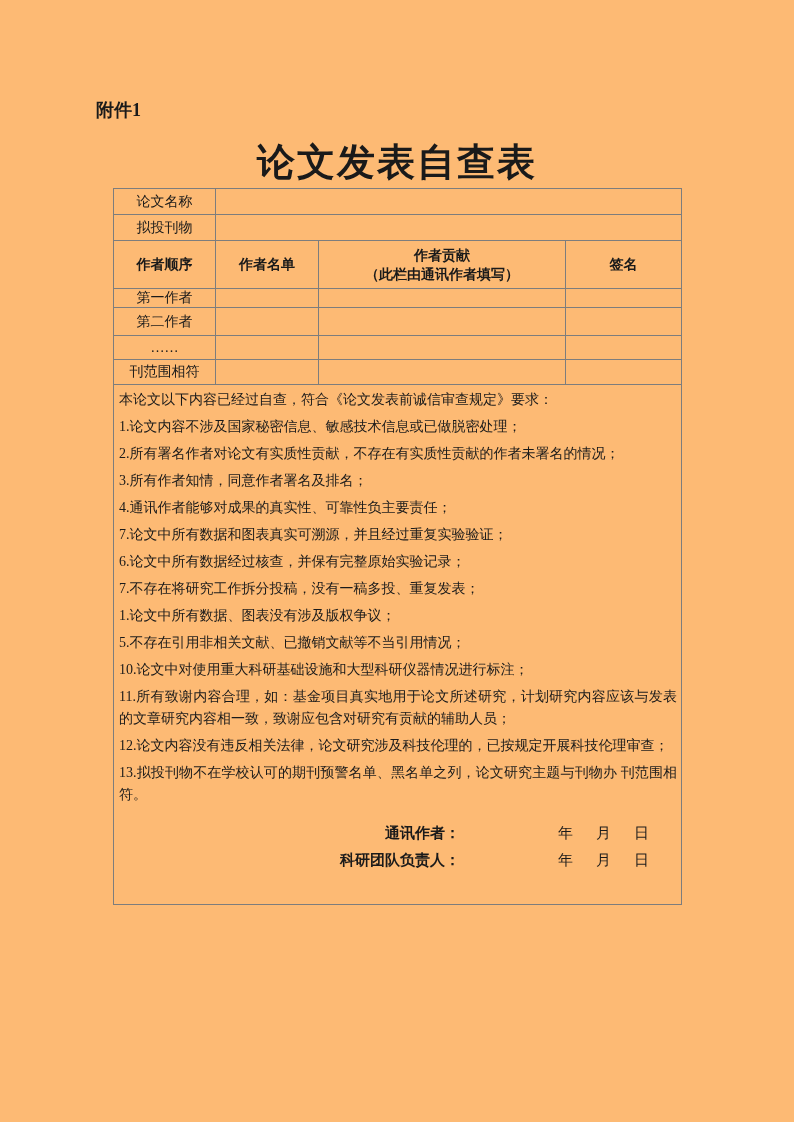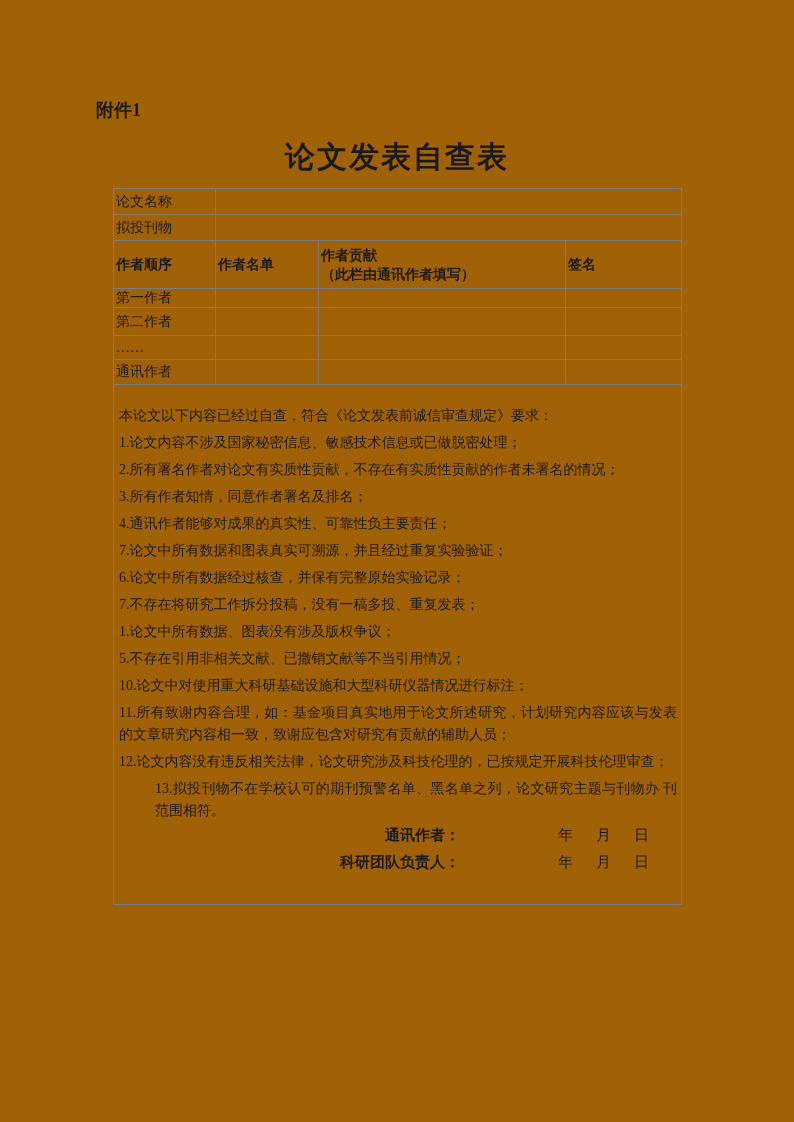--- a/index.html
+++ b/index.html
@@ -1,42 +1,42 @@
 <!DOCTYPE html>
 <html><head>
 <meta charset="utf-8">
 <style>
   * { margin:0; padding:0; box-sizing:border-box; }
   html,body { background:#ffffff; }
   .page {
     position:relative;
     width:794px; height:1122px;
-    background:#a16207;
+    background:#fdba74;
     color:#1a1a1a;
     font-family:"Liberation Serif","DejaVu Serif",serif;
     overflow:hidden;
   }
   .attachment {
     position:absolute; left:96px; top:98px;
     font-size:18px; font-weight:bold;
   }
   .doc-title {
     position:absolute; top:137px; left:0; width:100%;
     text-align:center;
-    font-size:30px; font-weight:bold; letter-spacing:2px;
+    font-size:38px; font-weight:bold; letter-spacing:2px;
   }
   table.form-table {
     position:absolute; left:113px; top:188px;
     width:568px;
     border-collapse:collapse; table-layout:fixed;
   }
   .form-table td {
     border:1px solid #7d7d7d;
     font-size:14px;
-    vertical-align:middle;
+    text-align:center; vertical-align:middle;
     padding:0 2px;
   }
   col.c1 { width:102px; }
   col.c2 { width:103px; }
   col.c3 { width:247px; }
   col.c4 { width:116px; }
   tr.r-title  td { height:26px; }
   tr.r-journal td { height:26px; }
   tr.r-header td { height:48px; }
   tr.r-a1 td { height:16px; }
@@ -44,30 +44,30 @@
   tr.r-dots td { height:24px; }
   tr.r-corr td { height:25px; }
   .hdr {
     font-family:"Liberation Sans","DejaVu Sans",sans-serif;
     font-weight:bold;
     line-height:19px;
   }
   td.decl-cell {
     height:520px;
     text-align:left; vertical-align:top;
-    padding:20px 4px 8px 5px;
+    padding:4px 4px 8px 5px;
   }
   .decl p {
     font-size:14px;
     line-height:22px;
     text-align:justify;
     margin-bottom:5px;
   }
-  .decl p:last-of-type { margin-bottom:0;margin-left:36px; }
-  .signoff { }
+  .decl p:last-of-type { margin-bottom:0; }
+  .signoff { margin-top:14px; }
   .signoff-row {
     display:flex; justify-content:flex-end; align-items:center;
     padding-right:28px;
     height:27px;
     font-size:15px;
   }
   .signoff-label { font-weight:bold; }
   .date-group {
     display:flex; gap:23px;
     margin-left:98px;
@@ -127,21 +127,21 @@
     </tr>
 
     <tr class="r-dots">
       <td>……</td>
       <td></td>
       <td></td>
       <td></td>
     </tr>
 
     <tr class="r-corr">
-      <td>通讯作者</td>
+      <td>刊范围相符</td>
       <td></td>
       <td></td>
       <td></td>
     </tr>
 
     <tr>
       <td colspan="4" class="decl-cell">
         <div class="decl">
           <p>本论文以下内容已经过自查，符合《论文发表前诚信审查规定》要求：</p>
           <p>1.论文内容不涉及国家秘密信息、敏感技术信息或已做脱密处理；</p>

